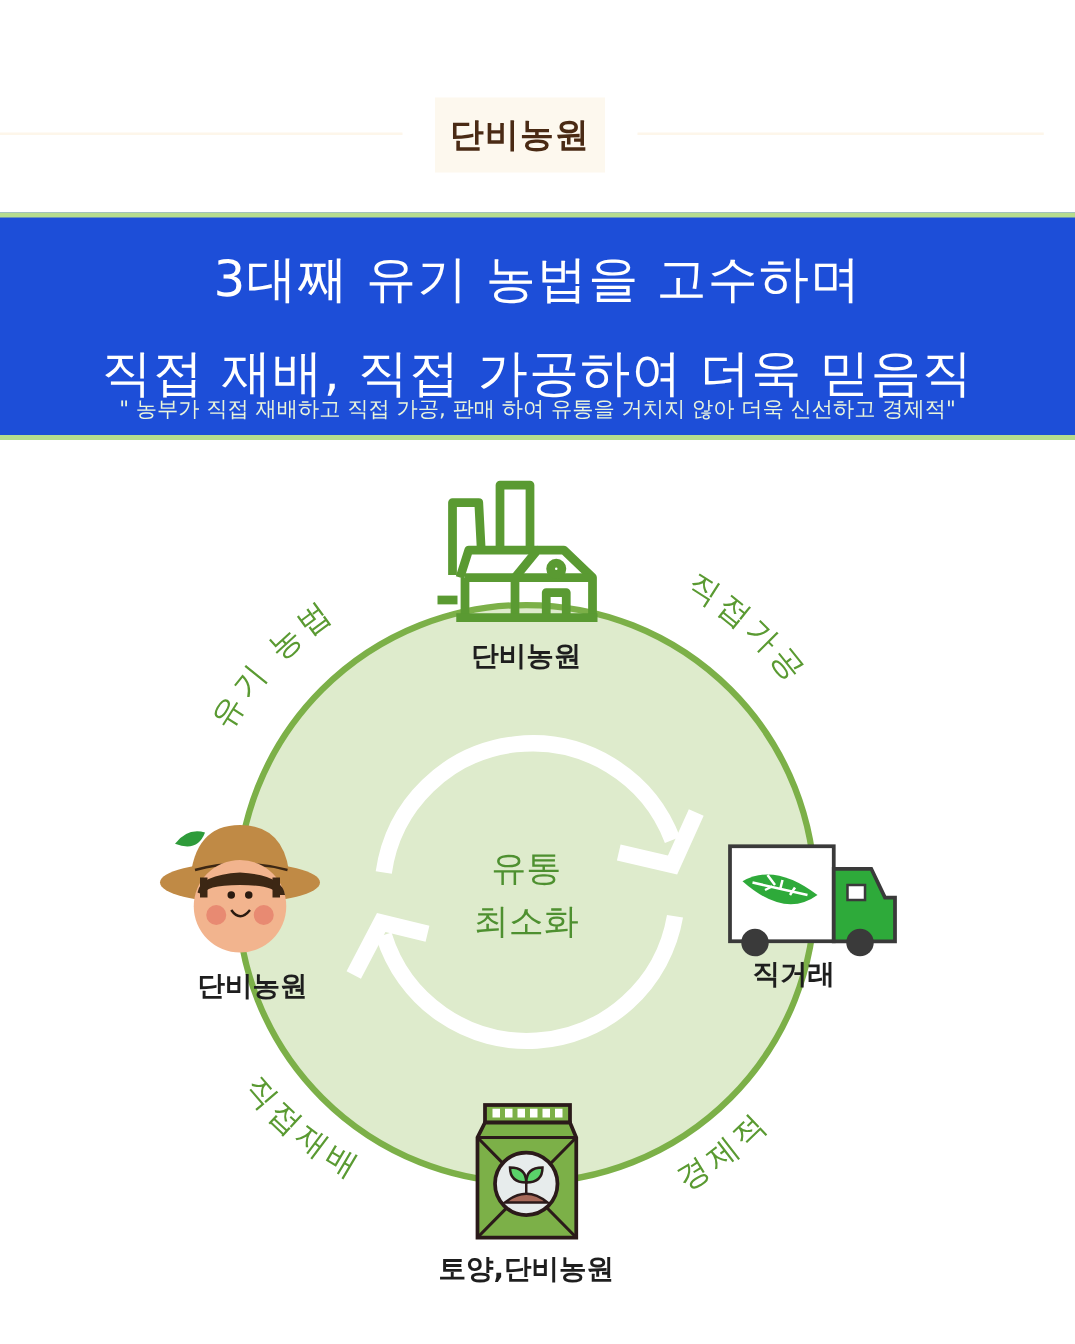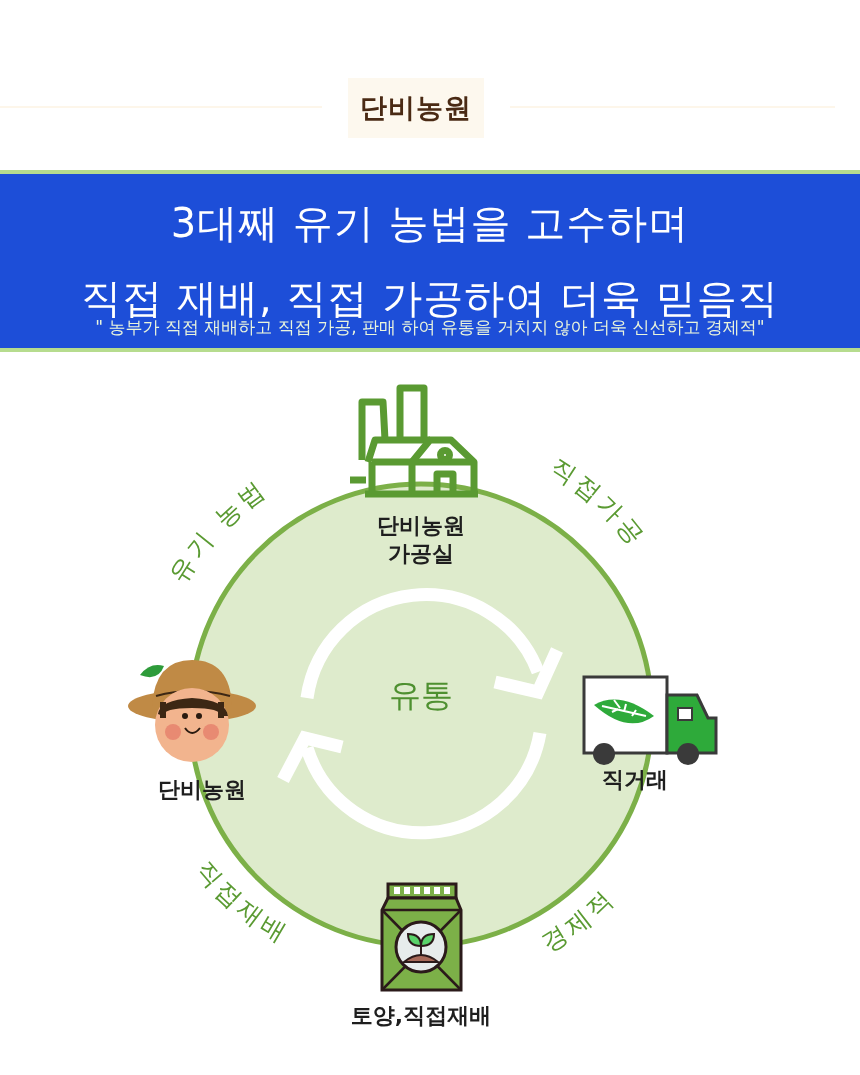--- a/index.html
+++ b/index.html
@@ -7,21 +7,21 @@
   .hline{position:absolute;top:106px;height:2px;background:#fdf6ea;}
   .brand-box{position:absolute;left:348px;top:78px;width:136px;height:60px;background:#fdf8ee;display:flex;align-items:center;justify-content:center;}
   .brand-text{font-size:27px;font-weight:bold;color:#4a2a14;letter-spacing:1px;}
   .banner{position:absolute;left:0;top:170px;width:860px;height:182px;background:#1d4ed8;border-top:4px solid #b6dc8e;border-bottom:4px solid #b6dc8e;box-sizing:border-box;text-decoration:underline;}
   .banner-line{position:absolute;left:0;width:860px;text-align:center;color:#ffffff;}
   .title1{top:22px;font-size:40px;letter-spacing:1px;}
   .title2{top:78px;font-size:40px;letter-spacing:1px;margin-top:19px;}
   .subtitle{top:142px;font-size:17px;color:#eaf5dc;}
   .diagram{position:absolute;left:0;top:352px;width:860px;height:723px;}
   .node-label{position:absolute;text-align:center;color:#1e1e1e;font-size:22px;line-height:28px;font-weight:bold;}
-  .center-label{position:absolute;text-align:center;color:#4e9030;font-size:32px;line-height:42px;}
+  .center-label{position:absolute;text-align:center;color:#4e9030;font-size:28px;line-height:42px;}
 </style>
 </head>
 <body>
 
 <div class="hline" style="left:0;width:322px;"></div>
 <div class="hline" style="left:510px;width:325px;"></div>
 <div class="brand-box">
   <span class="brand-text">단비농원</span>
 </div>
 
@@ -116,31 +116,31 @@
       <circle cx="421" cy="947" r="25" fill="#e7ecec" stroke="#2b1a1a" stroke-width="3"></circle>
       <path d="M 404 962 Q 421 948 438 962 Z" fill="#a86a5a" stroke="#2b1a1a" stroke-width="2"></path>
       <path d="M 421 956 L 421 946" stroke="#2b1a1a" stroke-width="2"></path>
       <path d="M 421 946 Q 408 946 408 934 Q 421 934 421 946 Z" fill="#5ad36a" stroke="#2b1a1a" stroke-width="2"></path>
       <path d="M 421 946 Q 434 946 434 934 Q 421 934 421 946 Z" fill="#5ad36a" stroke="#2b1a1a" stroke-width="2"></path>
     </g>
   </svg>
 
   <div class="node-label" style="left:351px;top:160px;width:140px;">
     <div>단비농원</div>
-    <div>가공실</div>
   </div>
 
   <div class="node-label" style="left:132px;top:424px;width:140px;">
     <div>단비농원</div>
   </div>
 
   <div class="node-label" style="left:580px;top:414px;width:110px;">
     <div>직거래</div>
   </div>
 
   <div class="node-label" style="left:331px;top:650px;width:180px;">
-    <div>토양,직접재배</div>
+    <div>토양,단비농원</div>
   </div>
 
   <div class="center-label" style="left:341px;top:322px;width:160px;">
     <div>유통</div>
+    <div>최소화</div>
   </div>
 </div>
 
 </body></html>

